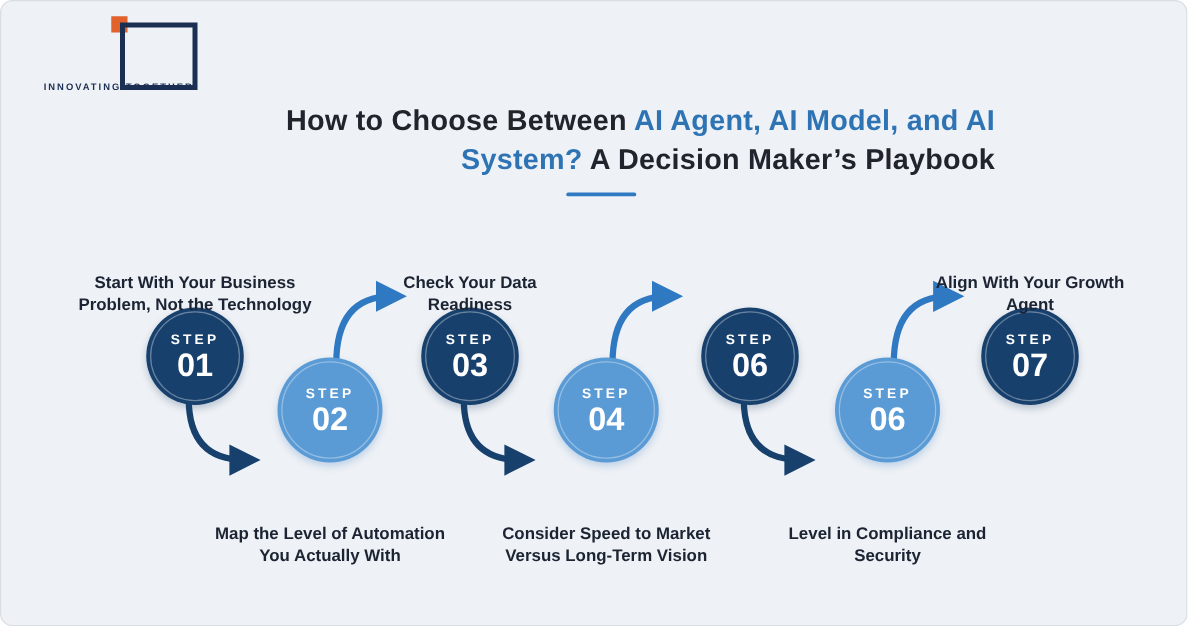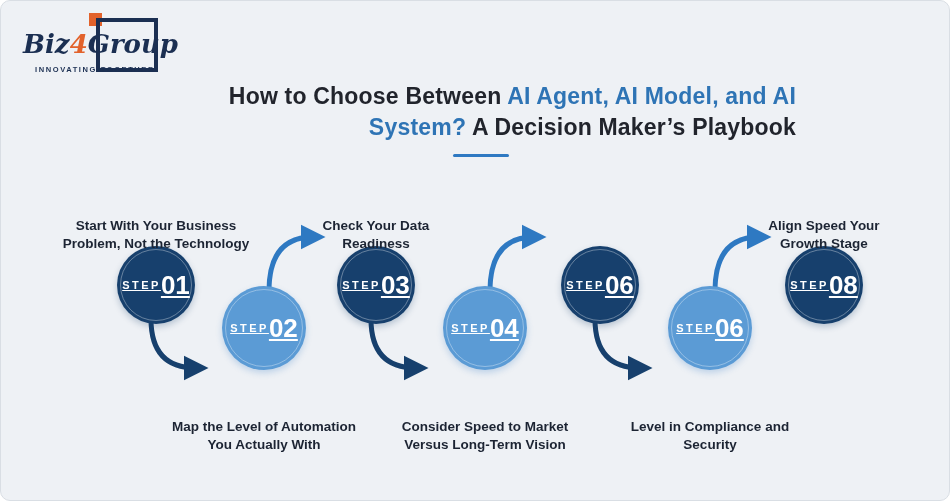--- a/index.html
+++ b/index.html
@@ -30,22 +30,22 @@
   }
   .title .hl{color:#2e74b5;}
   .title-underline{
     position:absolute;left:452px;top:153px;width:56px;height:3px;
     background:#2e79c2;border-radius:2px;
   }
 
   
   .circle{
     position:absolute;border-radius:50%;
-    display:flex;flex-direction:row;align-items:center;justify-content:center;
-    color:#ffffff;text-align:center;text-decoration:underline;
+    display:flex;flex-direction:column;align-items:center;justify-content:center;
+    color:#ffffff;text-align:center;
   }
   .circle::after{
     content:"";position:absolute;inset:3px;border-radius:50%;
     border:1.5px solid rgba(255,255,255,.35);
   }
   .circle .step-word{font-size:11px;font-weight:bold;letter-spacing:2.5px;margin-bottom:1px;}
   .circle .step-num{font-size:26px;font-weight:bold;line-height:1;}
   .dark{width:78px;height:78px;background:#17406d;box-shadow:0 3px 6px rgba(23,64,109,.25);}
   .light{width:84px;height:84px;background:#5b9bd5;box-shadow:0 3px 6px rgba(46,121,194,.25);}
 
@@ -74,21 +74,20 @@
   .arrows{position:absolute;left:0;top:0;width:950px;height:501px;pointer-events:none;}
 </style>
 </head>
 <body>
 
 <div class="canvas">
 
   <div class="logo">
     <div class="logo-accent"></div>
     <div class="logo-square"></div>
-    <div class="logo-text"><span>Biz</span><span class="four">4</span><span>Group</span></div>
     <div class="logo-tagline">INNOVATING TOGETHER</div>
   </div>
 
   <div class="title"><span>How to Choose Between </span><span class="hl">AI Agent, AI Model, and AI System?</span><span> A Decision Maker’s Playbook</span></div>
   <div class="title-underline"></div>
 
   <svg class="arrows" viewBox="0 0 950 501" xmlns="http://www.w3.org/2000/svg">
     <defs>
       <marker id="headDark" markerWidth="6" markerHeight="6" refX="2.5" refY="3" orient="auto">
         <path d="M0,0.5 L5,3 L0,5.5 Z" fill="#17406d"></path>
@@ -124,23 +123,23 @@
   <div class="circle dark c5">
     <span class="step-word">STEP</span>
     <span class="step-num">06</span>
   </div>
   <div class="circle light c6">
     <span class="step-word">STEP</span>
     <span class="step-num">06</span>
   </div>
   <div class="circle dark c7">
     <span class="step-word">STEP</span>
-    <span class="step-num">08</span>
+    <span class="step-num">07</span>
   </div>
 
   <div class="caption cap1">Start With Your Business Problem, Not the Technology</div>
   <div class="caption cap2">Map the Level of Automation You Actually With</div>
   <div class="caption cap3">Check Your Data Readiness</div>
   <div class="caption cap4">Consider Speed to Market Versus Long-Term Vision</div>
   <div class="caption cap6">Level in Compliance and Security</div>
-  <div class="caption cap7">Align Speed Your Growth Stage</div>
+  <div class="caption cap7">Align With Your Growth Agent</div>
 
 </div>
 
 </body></html>

